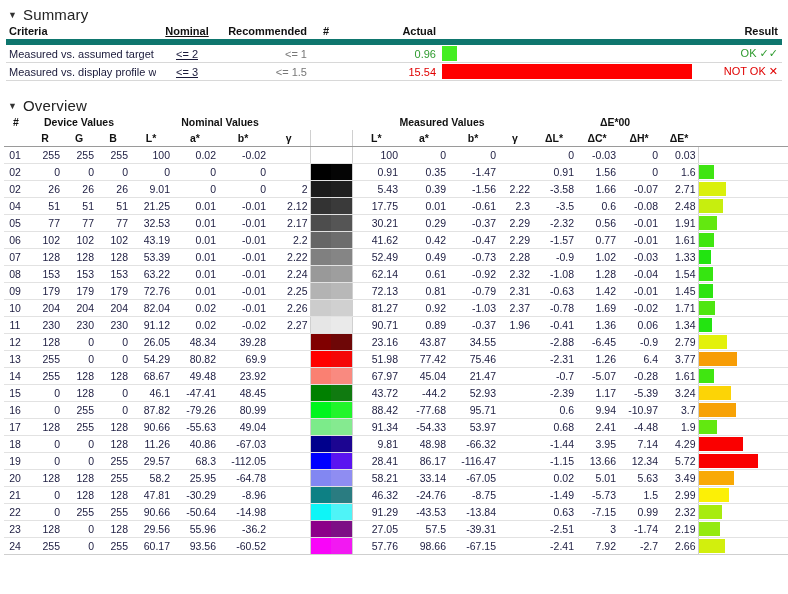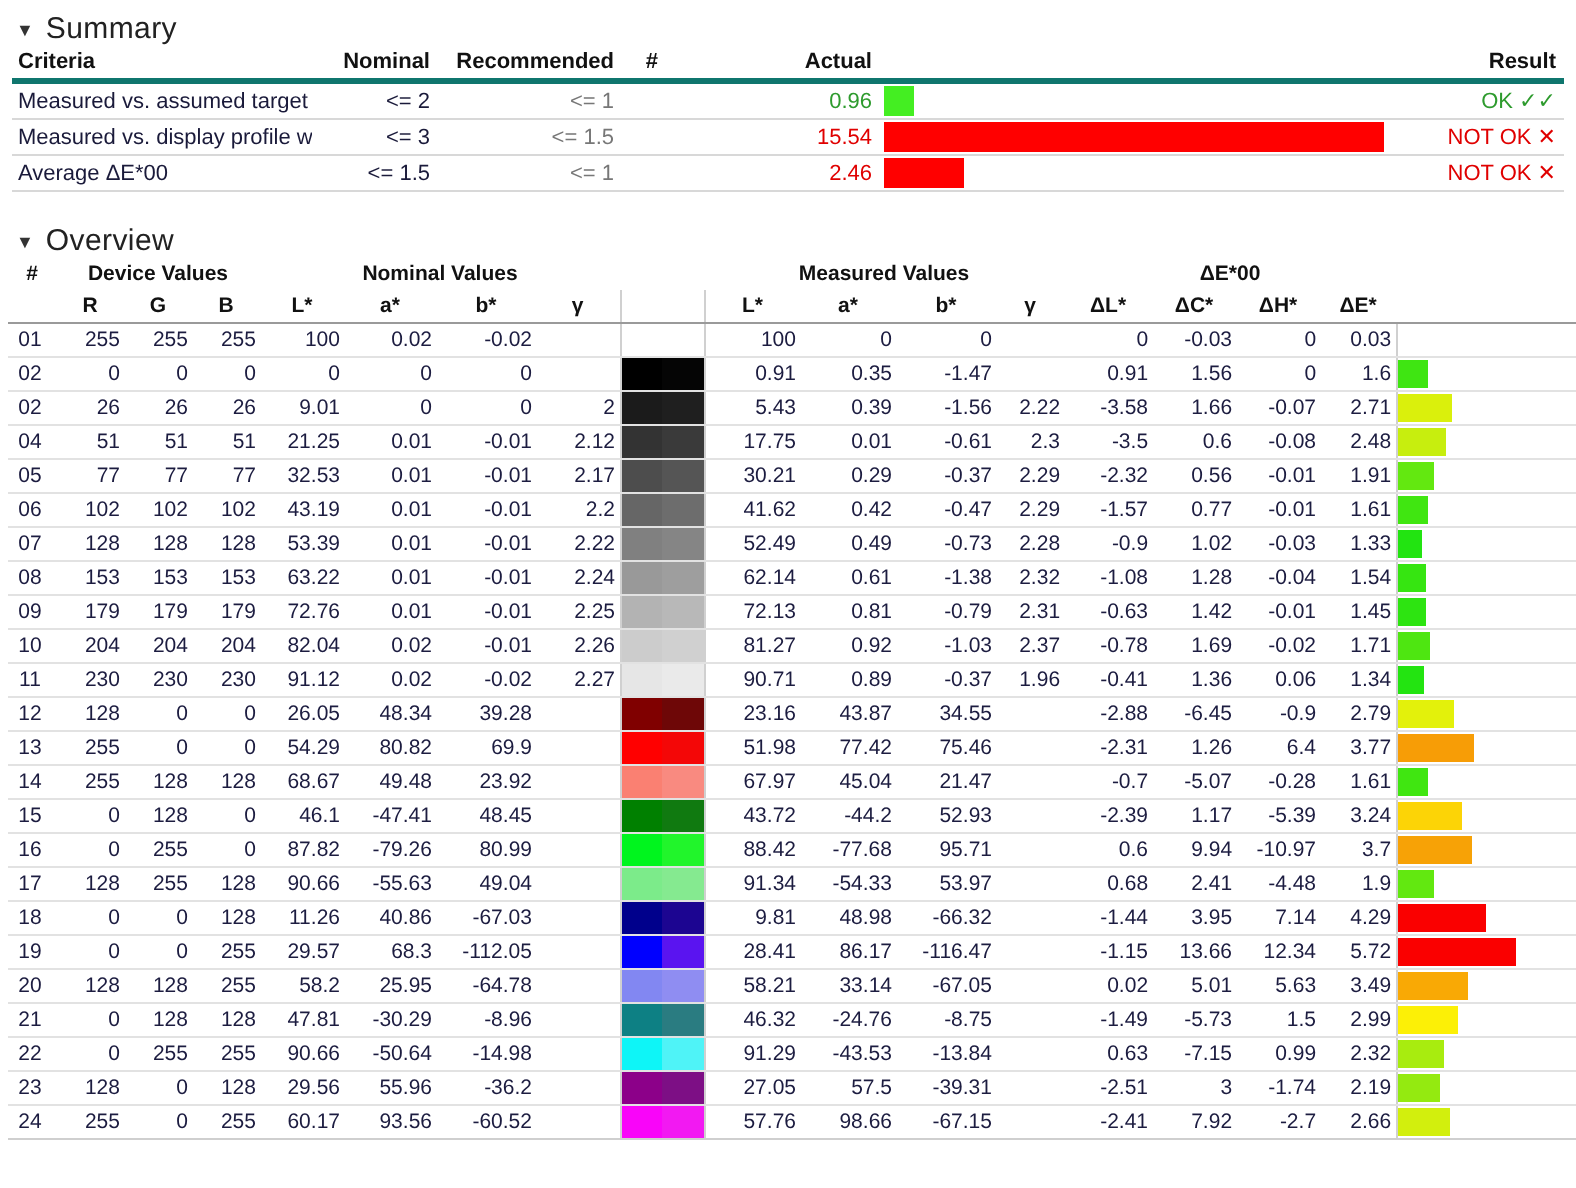--- a/index.html
+++ b/index.html
@@ -27,24 +27,24 @@
 
   
   table { border-collapse: collapse; border-spacing: 0; }
   .summary { width: 776px; margin-left: 6px; table-layout: fixed; }
   .summary th, .summary td {
     font-size: 11px; font-weight: normal;
     padding: 2px 3px; height: 17px; vertical-align: middle;
     border-bottom: 1px solid #d8d8d8;
     white-space: nowrap; overflow: hidden;
   }
-  .summary thead th { font-weight: bold; color: #111; border-bottom: 3px solid #0f766e; }
+  .summary thead th { font-weight: bold; color: #111; border-bottom: 6px solid #0f766e; }
   .summary tbody tr:last-child td { border-bottom: 1px solid #d8d8d8; }
   .c-crit  { text-align: left; }
-  .c-nom   { text-align: right; width: 62px; }
+  .c-nom   { text-align: center; width: 62px; text-decoration: underline; }
   .c-rec   { text-align: right; width: 92px; color: #777; }
   .c-num   { text-align: right; width: 22px; }
   .c-swatch{ width: 58px; padding: 0 !important; }
   .c-act   { text-align: right; width: 52px; padding-right: 6px !important; }
   .c-bar   { width: 250px; padding: 0 !important; }
   .c-res   { text-align: right; width: 90px; padding-right: 4px !important; }
 
   .val-ok  { color: #2e9b2e; }
   .val-bad { color: #e00000; font-weight: bold; }
   .res-ok  { color: #2e9b2e; }
@@ -132,34 +132,20 @@
         <tr>
           <td class="c-crit">Measured vs. display profile whitepoint ΔE*00</td>
           <td class="c-nom">&lt;= 3</td>
           <td class="c-rec">&lt;= 1.5</td>
           <td class="c-num"></td>
           <td class="c-swatch"></td>
           <td class="c-act val-bad">15.54</td>
           <td class="c-bar">
             <div class="barwrap">
               <div class="bar" style="background: rgb(255, 0, 0); width: 100%;"></div>
-            </div>
-          </td>
-          <td class="c-res res-bad">NOT OK ✕</td>
-        </tr>
-        <tr>
-          <td class="c-crit">Average ΔE*00</td>
-          <td class="c-nom">&lt;= 1.5</td>
-          <td class="c-rec">&lt;= 1</td>
-          <td class="c-num"></td>
-          <td class="c-swatch"></td>
-          <td class="c-act val-bad">2.46</td>
-          <td class="c-bar">
-            <div class="barwrap">
-              <div class="bar" style="background: rgb(255, 0, 0); width: 16%;"></div>
             </div>
           </td>
           <td class="c-res res-bad">NOT OK ✕</td>
         </tr>
       </tbody>
   </table>
 
 
   <div class="section-head" style="margin-top:16px;">
     <span class="tri">▼</span>
@@ -425,21 +411,21 @@
           <td>-0.01</td>
           <td>2.24</td>
           <td class="swcell">
             <div class="ovswatch">
               <span style="background: rgb(153, 153, 153);"></span>
               <span style="background: rgb(158, 158, 158);"></span>
             </div>
           </td>
           <td class="sepL">62.14</td>
           <td>0.61</td>
-          <td>-1.38</td>
+          <td>-0.92</td>
           <td>2.32</td>
           <td>-1.08</td>
           <td>1.28</td>
           <td>-0.04</td>
           <td class="de-ok">1.54</td>
           <td class="barcell">
             <div class="ovbarwrap">
               <div class="ovbar" style="background: rgb(54, 229, 17); width: 15%;"></div>
             </div>
           </td>

